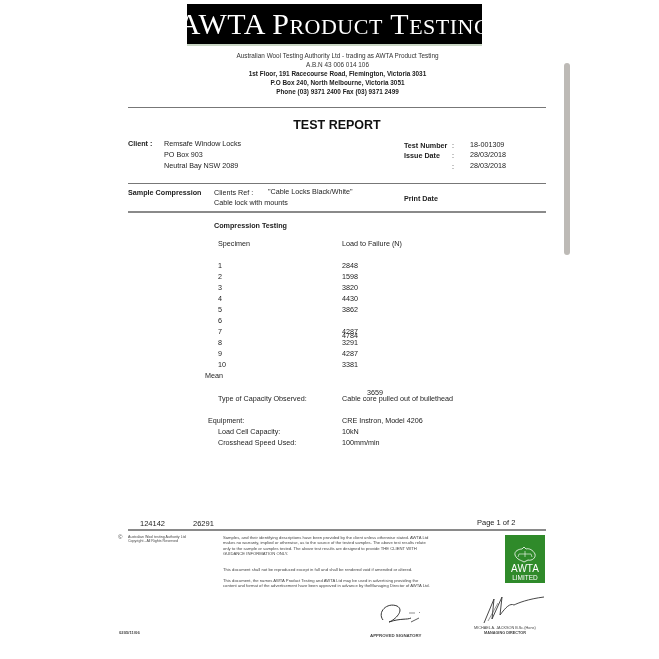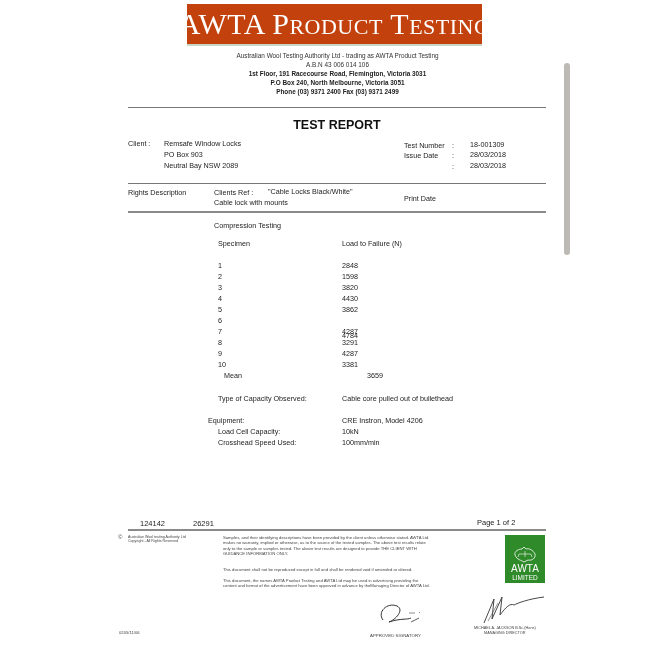--- a/index.html
+++ b/index.html
@@ -1,27 +1,27 @@
 <!DOCTYPE html>
 <html><head>
 <meta charset="utf-8">
 <style>
   html, body { margin: 0; padding: 0; background: #ffffff; }
   body { width: 659px; height: 659px; position: relative; overflow: hidden; font-family: "Liberation Sans", sans-serif; color: #222; }
   .abs { position: absolute; }
-  .banner { left: 187px; top: 4px; width: 295px; height: 40px; background: #c2410c; border-bottom: 2px solid #c9d6c4; display: flex; align-items: center; justify-content: center; }
+  .banner { left: 187px; top: 4px; width: 295px; height: 40px; background: #000000; border-bottom: 2px solid #c9d6c4; display: flex; align-items: center; justify-content: center; }
   .banner span { color: #ffffff; font-family: "Liberation Serif", serif; font-size: 30px; letter-spacing: 0.5px; white-space: nowrap; }
   .banner .sc { font-size: 22px; }
   .hdr-line { left: 140px; width: 395px; text-align: center; font-size: 6.4px; color: #333; white-space: nowrap; }
   .hdr-line.bold { font-weight: bold; color: #222; }
   .hr { height: 0; border-top: 1px solid #777; }
   .hr.thick { border-top: 2px solid #8a8a8a; }
   .title { left: 128px; width: 418px; top: 118px; text-align: center; font-size: 12.5px; font-weight: bold; color: #111; }
   .t7 { font-size: 7.2px; white-space: nowrap; }
-  .b { font-weight: normal; }
+  .b { font-weight: bold; }
   .row { font-size: 7.2px; white-space: nowrap; }
   .scrollbar { left: 564px; top: 63px; width: 6px; height: 192px; background: #bdbab6; border-radius: 3px; }
   .small { font-size: 4.2px; line-height: 5.4px; color: #444; }
   .logo { left: 505px; top: 535px; width: 40px; height: 48px; background: #2f8a2a; display: flex; flex-direction: column; align-items: center; justify-content: flex-end; padding-bottom: 2px; box-sizing: border-box; }
   .logo .aw { color: #fff; font-size: 10px; line-height: 10px; }
   .logo .lt { color: #fff; font-size: 6.5px; line-height: 7px; }
 </style>
 </head>
 <body>
 
@@ -49,21 +49,21 @@
 <div class="abs t7" style="left:470px; top:140px;">18-001309</div>
 <div class="abs t7 b" style="left:404px; top:151px;">Issue Date</div>
 <div class="abs t7" style="left:452px; top:151px;">:</div>
 <div class="abs t7" style="left:470px; top:150px;">28/03/2018</div>
 <div class="abs t7 b" style="left:404px; top:162px;margin-top:32px;">Print Date</div>
 <div class="abs t7" style="left:452px; top:162px;">:</div>
 <div class="abs t7" style="left:470px; top:161px;">28/03/2018</div>
 
 <div class="abs hr" style="left:128px; width:418px; top:183px;"></div>
 
-<div class="abs t7 b" style="left:128px; top:188px;">Rights Description</div>
+<div class="abs t7 b" style="left:128px; top:188px;">Sample Compression</div>
 <div class="abs t7" style="left:214px; top:188px;text-align:right;">Clients Ref :</div>
 <div class="abs t7" style="left:268px; top:187px;">"Cable Locks Black/White"</div>
 <div class="abs t7" style="left:214px; top:198px;">Cable lock with mounts</div>
 
 <div class="abs hr thick" style="left:128px; width:418px; top:211px;"></div>
 
 <div class="abs t7 b" style="left:214px; top:221px;">Compression Testing</div>
 <div class="abs t7" style="left:218px; top:239px;">Specimen</div>
 <div class="abs t7" style="left:342px; top:239px;">Load to Failure (N)</div>
 
@@ -81,22 +81,22 @@
   <div class="abs row" style="left:218px; top:316px;">6</div>
   <div class="abs row" style="left:342px; top:331px;">4784</div>
   <div class="abs row" style="left:218px; top:327px;">7</div>
   <div class="abs row" style="left:342px; top:327px;">4287</div>
   <div class="abs row" style="left:218px; top:338px;">8</div>
   <div class="abs row" style="left:342px; top:338px;">3291</div>
   <div class="abs row" style="left:218px; top:349px;">9</div>
   <div class="abs row" style="left:342px; top:349px;">4287</div>
   <div class="abs row" style="left:218px; top:360px;">10</div>
   <div class="abs row" style="left:342px; top:360px;">3381</div>
-  <div class="abs row" style="left:224px; top:371px;">Mean</div>
-  <div class="abs row" style="left:342px; top:371px;padding-left:25px;">3659</div>
+  <div class="abs row" style="left:205px; top:371px;">Mean</div>
+  <div class="abs row" style="left:342px; top:388px;padding-left:25px;">3659</div>
 </div>
 
 <div class="abs row" style="left:218px; top:394px;">Type of Capacity Observed:</div>
 <div class="abs row" style="left:342px; top:394px;">Cable core pulled out of bullethead</div>
 
 <div class="abs row" style="left:200px; top:416px;margin-left:8px;">Equipment:</div>
 <div class="abs row" style="left:342px; top:416px;">CRE Instron, Model 4206</div>
 <div class="abs row" style="left:218px; top:427px;">Load Cell Capacity:</div>
 <div class="abs row" style="left:342px; top:427px;">10kN</div>
 <div class="abs row" style="left:218px; top:438px;">Crosshead Speed Used:</div>

